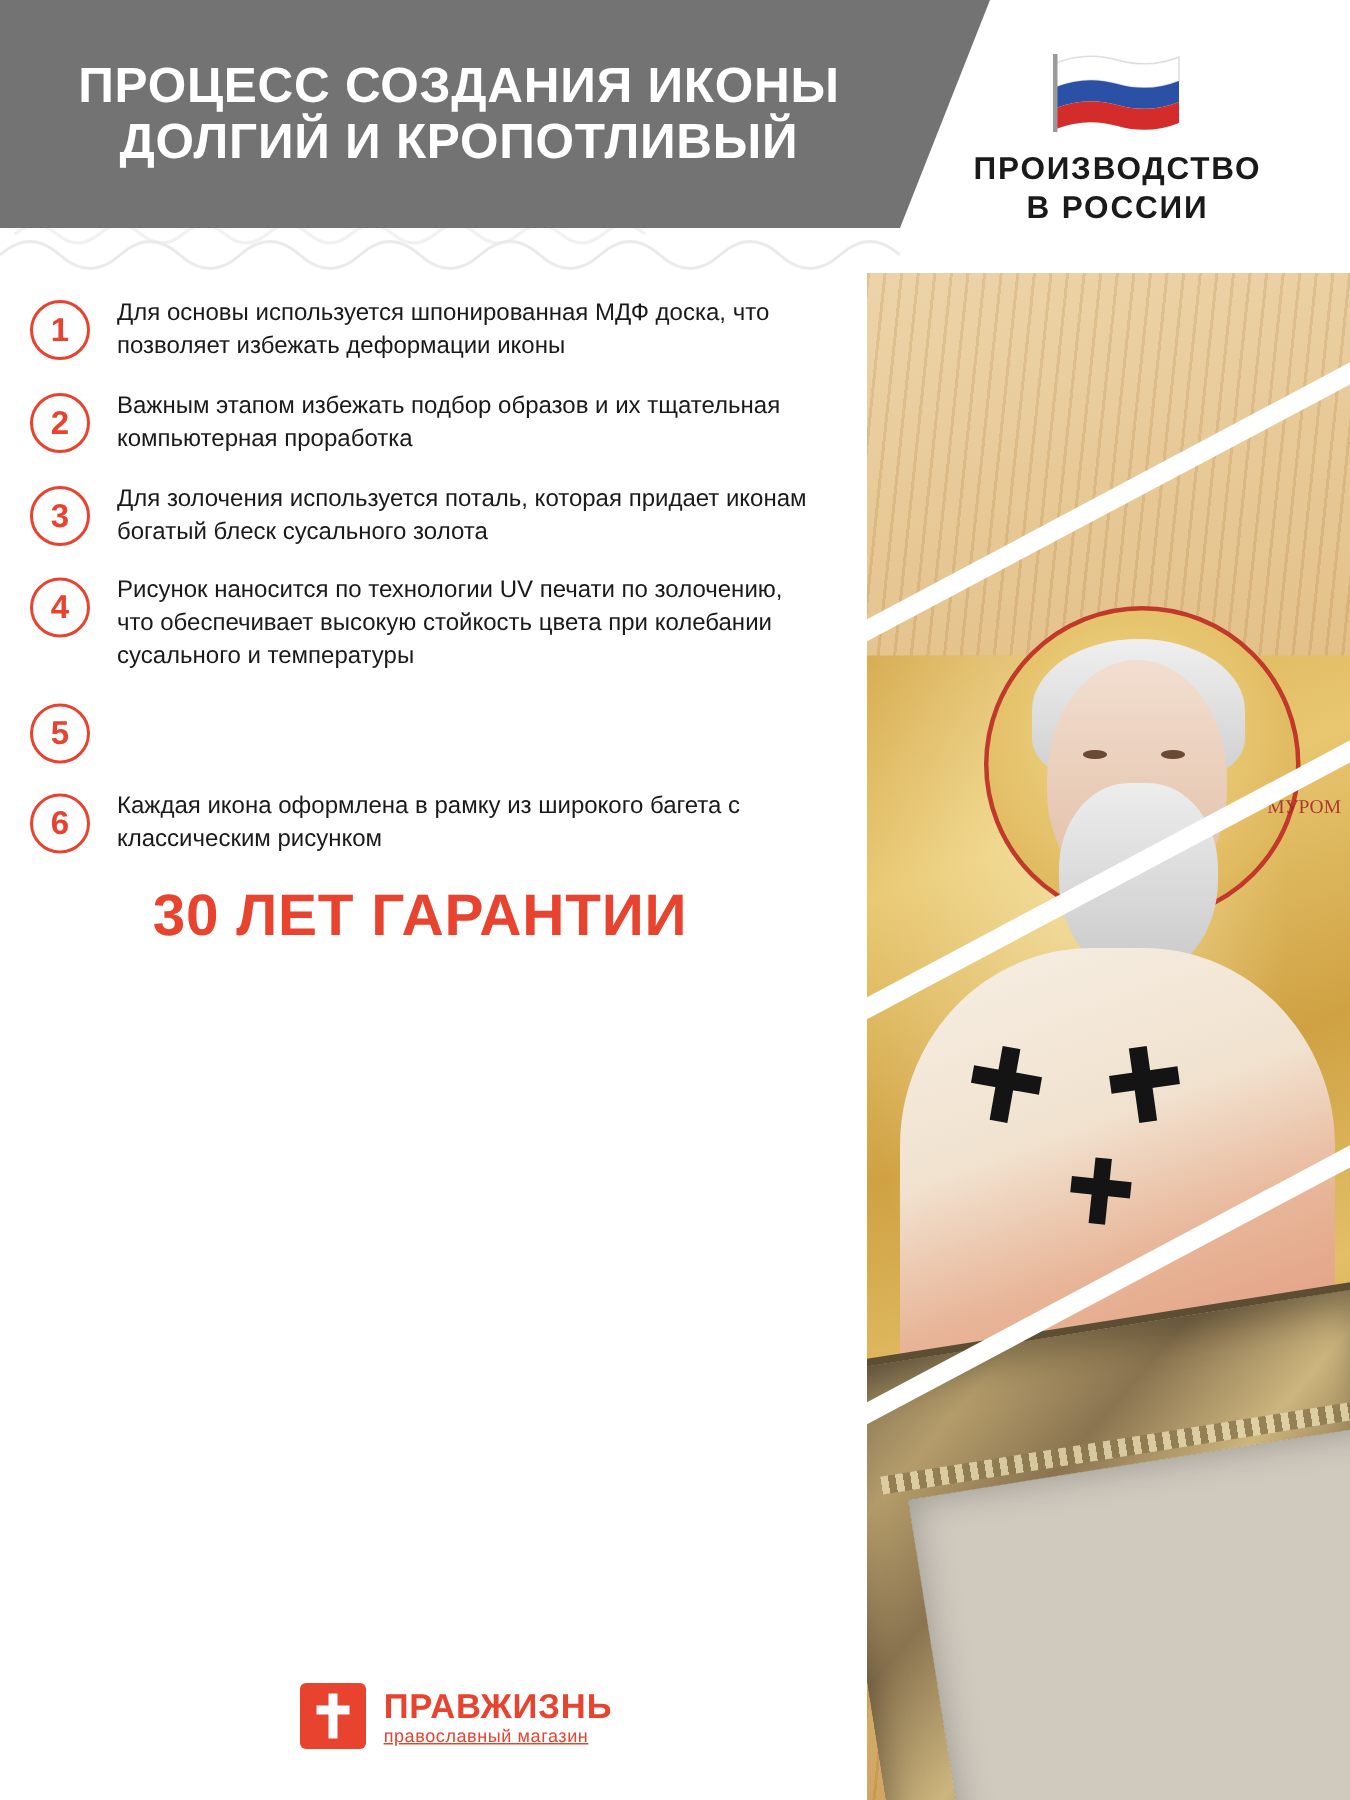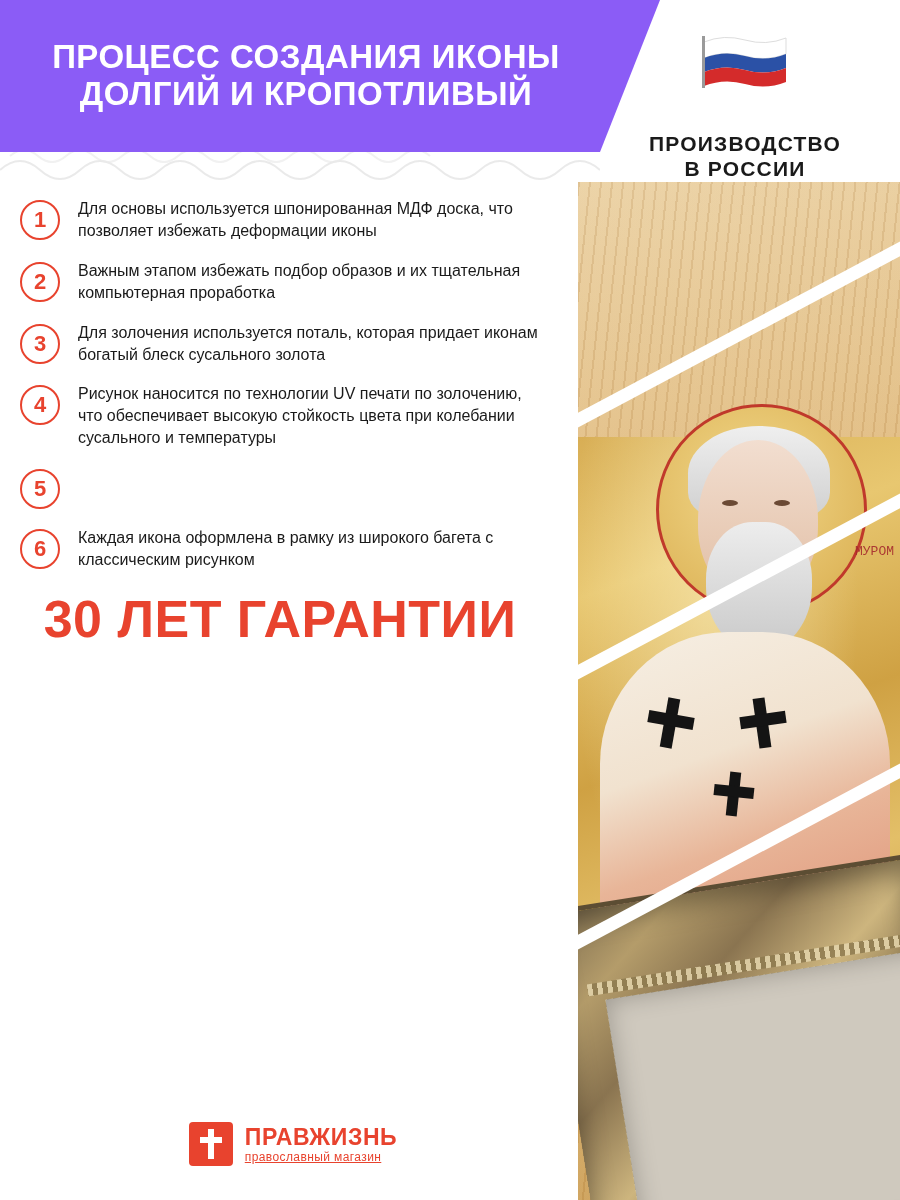--- a/index.html
+++ b/index.html
@@ -22,21 +22,21 @@
     width: 900px;
     height: 182px;
     background: #ffffff;
     overflow: hidden;
   }
   .header-red {
     position: absolute;
     left: 0; top: 0;
     width: 660px;
     height: 152px;
-    background: #8b5cf6;
+    background: #737373;
     clip-path: polygon(0 0, 660px 0, 600px 152px, 0 152px);
     display: flex;
     flex-direction: column;
     justify-content: center;
     align-items: center;
     padding-right: 48px;
     box-sizing: border-box;
   }
   .header-title-1 {
     color: #ffffff;
@@ -58,21 +58,21 @@
   }
   .header-right {
     position: absolute;
     right: 0;
     top: 0;
     width: 310px;
     height: 182px;
     display: flex;
     flex-direction: column;
     align-items: center;
-    justify-content: space-between;
+    justify-content: flex-start;
     padding-top: 32px;
     box-sizing: border-box;
   }
   .flag {
     width: 86px;
     height: 56px;
     position: relative;
     margin-bottom: 12px;
   }
   .flag svg { display: block; }
@@ -144,30 +144,30 @@
   }
   .step-text {
     font-size: 16px;
     line-height: 1.37;
     color: #1a1a1a;
     max-width: 470px;
   }
   .guarantee {
     text-align: center;
     color: #e8432e;
-    font-size: 52px;
+    font-size: 39px;
     font-weight: bold;
     letter-spacing: 0.5px;
     width: 560px;
   }
 
   
   .logo-wrap {
     position: absolute;
-    left: 4px;
+    left: 15px;
     bottom: 34px;
     width: 578px;
     display: flex;
     justify-content: center;
     align-items: center;
   }
   .logo-mark {
     width: 44px;
     height: 44px;
     background: #e8432e;
@@ -334,24 +334,24 @@
     transform: rotate(-28deg);
     transform-origin: left top;
   }
   .slash.s1 { left: -70px; top: 268px; width: 470px; height: 13px; }
   .slash.s2 { left: -70px; top: 520px; width: 470px; height: 13px; }
   .slash.s3 { left: -70px; top: 790px; width: 470px; height: 13px; }
 
   .icon-text {
     position: absolute;
     right: 6px;
-    top: 360px;
+    top: 346px;
     color: #a3232b;
     font-size: 13px;
-    font-family: Liberation Mono, monospace;
+    font-family: Liberation Serif, serif;
     line-height: 1.5;
     text-align: right;
     opacity: 0.85;
   }
 </style>
 </head>
 <body>
 
 <div class="header">
 

